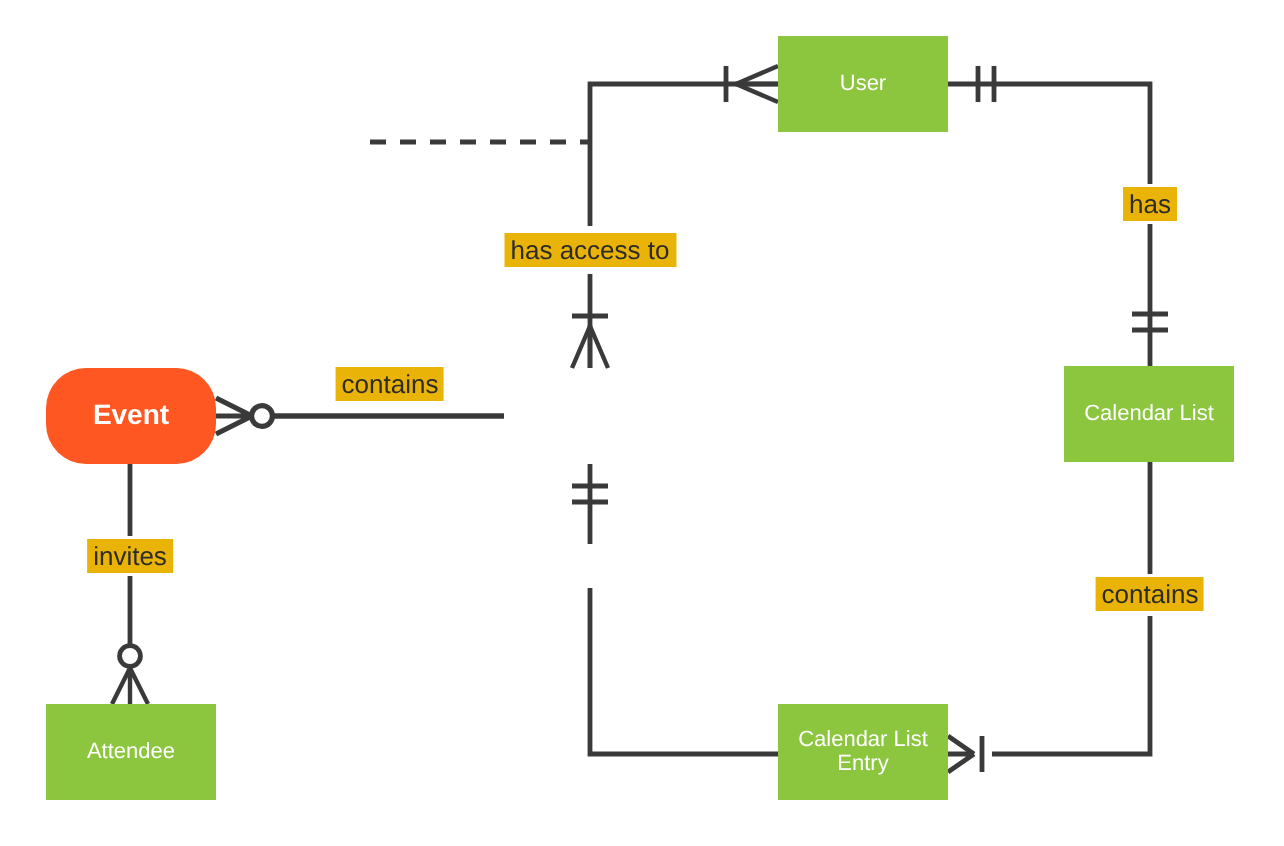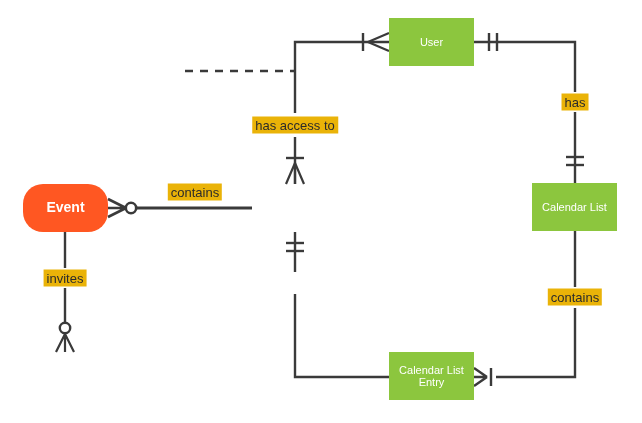--- a/index.html
+++ b/index.html
@@ -125,20 +125,23 @@
 
   <div class="entity orange big" style="left:23px; top:184px;border-radius:20px;">
     <span class="entity-label">Event</span>
   </div>
 
 
   <div class="entity green small" style="left:532px; top:183px;">
     <span class="entity-label">Calendar List</span>
   </div>
 
+  <div class="entity green small" style="left:23px; top:352px;">
+    <span class="entity-label">Attendee</span>
+  </div>
 
   <div class="entity green small" style="left:389px; top:352px;">
     <span class="entity-label">Calendar List
 Entry</span>
   </div>
 
   <div class="rel-label" style="left:295px; top:125px;">has access to</div>
 
   <div class="rel-label" style="left:575px; top:102px;">has</div>
 

